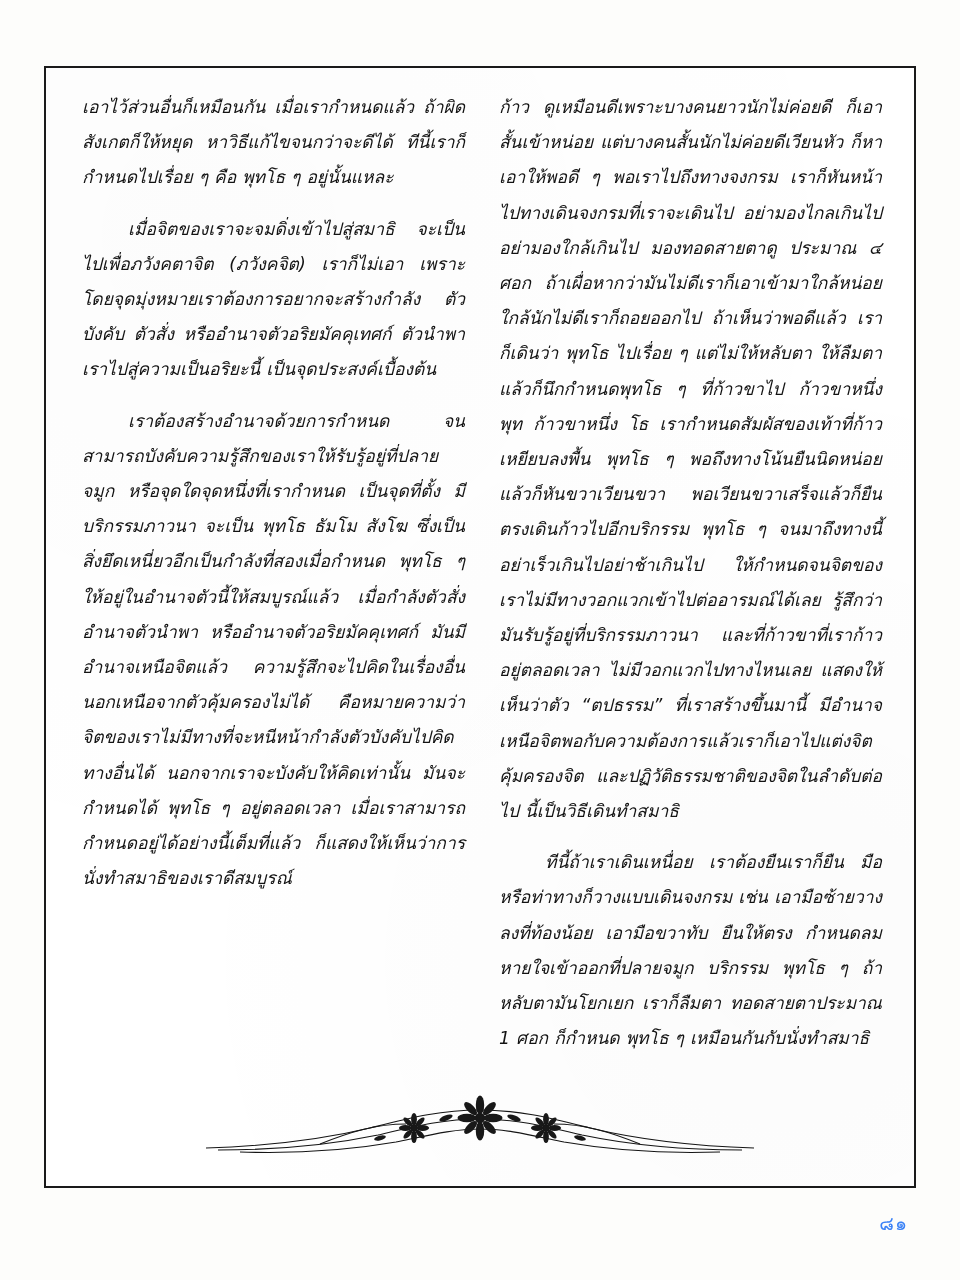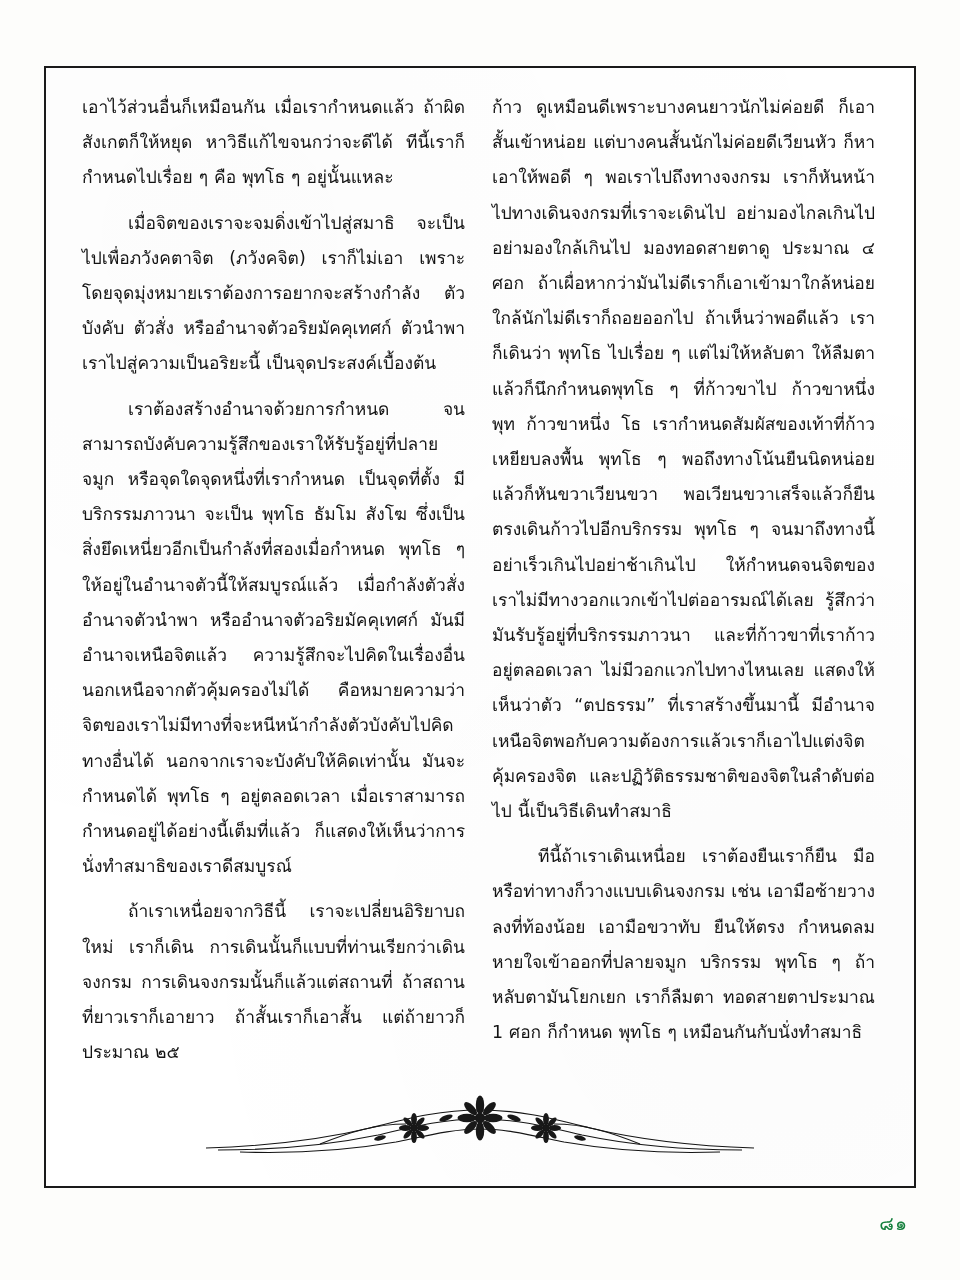--- a/index.html
+++ b/index.html
@@ -44,41 +44,42 @@
     pointer-events: none;
   }
 
   #columns {
     position: absolute;
     left: 36px;
     top: 22px;
     width: 800px;
     height: 1010px;
     display: flex;
-    gap: 27px;
+    gap: 34px;
     box-sizing: border-box;
+    font-style: italic;
   }
 
   .column {
     width: 383px;
     box-sizing: border-box;
   }
 
   .para {
     font-family: "DejaVu Sans", sans-serif;
     font-size: 17.4px;
     line-height: 35.2px;
     color: #131313;
     margin: 0;
     text-align: justify;
     text-justify: inter-word;
     word-spacing: 0.5px;
   }
   .para + .para {
-    margin-top: 10px;
+    margin-top: 16px;
   }
   .indent {
     text-indent: 46px;
   }
 
   
   #divider {
     position: absolute;
     left: 50%;
     transform: translateX(-50%);
@@ -87,39 +88,38 @@
     height: 72px;
   }
 
   
   #page-number {
     position: absolute;
     right: 52px;
     top: 1208px;
     font-family: "DejaVu Sans", sans-serif;
     font-size: 19px;
-    color: #15803d;
+    color: #3b82f6;
     letter-spacing: 1px;
   }
 </style>
 </head>
 <body>
 
 <div id="page">
 
   <div id="page-frame">
     <div id="paper-texture"></div>
 
     <div id="columns">
 
       <div class="column">
         <p class="para">เอาไว้ส่วนอื่นก็เหมือนกัน เมื่อเรากำหนดแล้ว ถ้าผิดสังเกตก็ให้หยุด หาวิธีแก้ไขจนกว่าจะดีได้ ทีนี้เราก็กำหนดไปเรื่อย ๆ คือ พุทโธ ๆ อยู่นั้นแหละ</p>
         <p class="para indent">เมื่อจิตของเราจะจมดิ่งเข้าไปสู่สมาธิ จะเป็นไปเพื่อภวังคตาจิต (ภวังคจิต) เราก็ไม่เอา เพราะโดยจุดมุ่งหมายเราต้องการอยากจะสร้างกำลัง ตัวบังคับ ตัวสั่ง หรืออำนาจตัวอริยมัคคุเทศก์ ตัวนำพาเราไปสู่ความเป็นอริยะนี้ เป็นจุดประสงค์เบื้องต้น</p>
         <p class="para indent">เราต้องสร้างอำนาจด้วยการกำหนด จนสามารถบังคับความรู้สึกของเราให้รับรู้อยู่ที่ปลายจมูก หรือจุดใดจุดหนึ่งที่เรากำหนด เป็นจุดที่ตั้ง มีบริกรรมภาวนา จะเป็น พุทโธ ธัมโม สังโฆ ซึ่งเป็นสิ่งยึดเหนี่ยวอีกเป็นกำลังที่สองเมื่อกำหนด พุทโธ ๆ ให้อยู่ในอำนาจตัวนี้ให้สมบูรณ์แล้ว เมื่อกำลังตัวสั่งอำนาจตัวนำพา หรืออำนาจตัวอริยมัคคุเทศก์ มันมีอำนาจเหนือจิตแล้ว ความรู้สึกจะไปคิดในเรื่องอื่นนอกเหนือจากตัวคุ้มครองไม่ได้ คือหมายความว่า จิตของเราไม่มีทางที่จะหนีหน้ากำลังตัวบังคับไปคิดทางอื่นได้ นอกจากเราจะบังคับให้คิดเท่านั้น มันจะกำหนดได้ พุทโธ ๆ อยู่ตลอดเวลา เมื่อเราสามารถกำหนดอยู่ได้อย่างนี้เต็มที่แล้ว ก็แสดงให้เห็นว่าการนั่งทำสมาธิของเราดีสมบูรณ์</p>
-        <p class="para indent">ถ้าเราเหนื่อยจากวิธีนี้ เราจะเปลี่ยนอิริยาบถใหม่ เราก็เดิน การเดินนั้นก็แบบที่ท่านเรียกว่าเดินจงกรม การเดินจงกรมนั้นก็แล้วแต่สถานที่ ถ้าสถานที่ยาวเราก็เอายาว ถ้าสั้นเราก็เอาสั้น แต่ถ้ายาวก็ประมาณ ๒๕</p>
       </div>
 
       <div class="column">
         <p class="para">ก้าว ดูเหมือนดีเพราะบางคนยาวนักไม่ค่อยดี ก็เอาสั้นเข้าหน่อย แต่บางคนสั้นนักไม่ค่อยดีเวียนหัว ก็หาเอาให้พอดี ๆ พอเราไปถึงทางจงกรม เราก็หันหน้าไปทางเดินจงกรมที่เราจะเดินไป อย่ามองไกลเกินไป อย่ามองใกล้เกินไป มองทอดสายตาดู ประมาณ ๔ ศอก ถ้าเผื่อหากว่ามันไม่ดีเราก็เอาเข้ามาใกล้หน่อย ใกล้นักไม่ดีเราก็ถอยออกไป ถ้าเห็นว่าพอดีแล้ว เราก็เดินว่า พุทโธ ไปเรื่อย ๆ แต่ไม่ให้หลับตา ให้ลืมตาแล้วก็นึกกำหนดพุทโธ ๆ ที่ก้าวขาไป ก้าวขาหนึ่ง พุท ก้าวขาหนึ่ง โธ เรากำหนดสัมผัสของเท้าที่ก้าวเหยียบลงพื้น พุทโธ ๆ พอถึงทางโน้นยืนนิดหน่อย แล้วก็หันขวาเวียนขวา พอเวียนขวาเสร็จแล้วก็ยืนตรงเดินก้าวไปอีกบริกรรม พุทโธ ๆ จนมาถึงทางนี้ อย่าเร็วเกินไปอย่าช้าเกินไป ให้กำหนดจนจิตของเราไม่มีทางวอกแวกเข้าไปต่ออารมณ์ได้เลย รู้สึกว่ามันรับรู้อยู่ที่บริกรรมภาวนา และที่ก้าวขาที่เราก้าวอยู่ตลอดเวลา ไม่มีวอกแวกไปทางไหนเลย แสดงให้เห็นว่าตัว “ตปธรรม” ที่เราสร้างขึ้นมานี้ มีอำนาจเหนือจิตพอกับความต้องการแล้วเราก็เอาไปแต่งจิต คุ้มครองจิต และปฏิวัติธรรมชาติของจิตในลำดับต่อไป นี้เป็นวิธีเดินทำสมาธิ</p>
         <p class="para indent">ทีนี้ถ้าเราเดินเหนื่อย เราต้องยืนเราก็ยืน มือหรือท่าทางก็วางแบบเดินจงกรม เช่น เอามือซ้ายวางลงที่ท้องน้อย เอามือขวาทับ ยืนให้ตรง กำหนดลมหายใจเข้าออกที่ปลายจมูก บริกรรม พุทโธ ๆ ถ้าหลับตามันโยกเยก เราก็ลืมตา ทอดสายตาประมาณ 1 ศอก ก็กำหนด พุทโธ ๆ เหมือนกันกับนั่งทำสมาธิ</p>
       </div>
 
     </div>
 
     <svg id="divider" viewBox="0 0 560 72">

